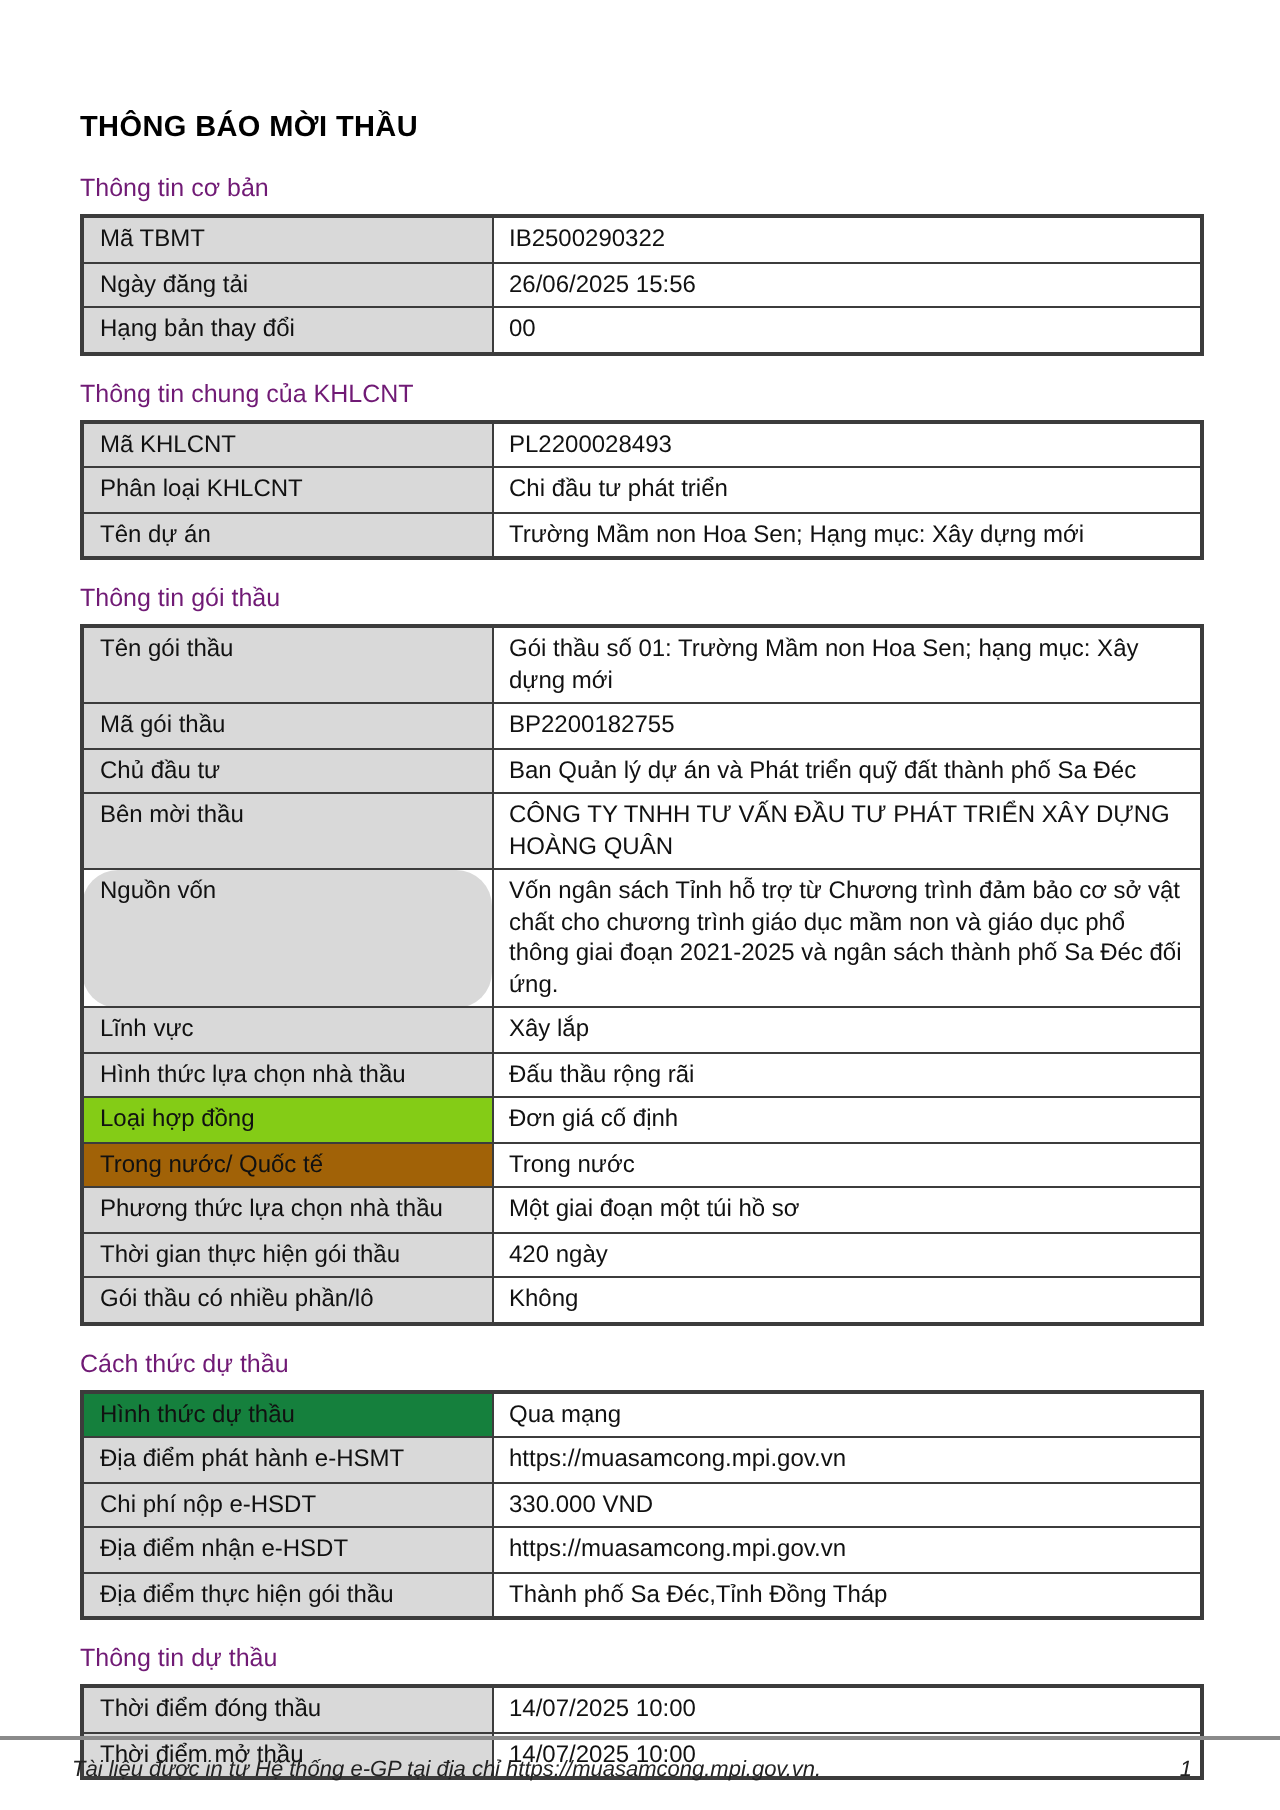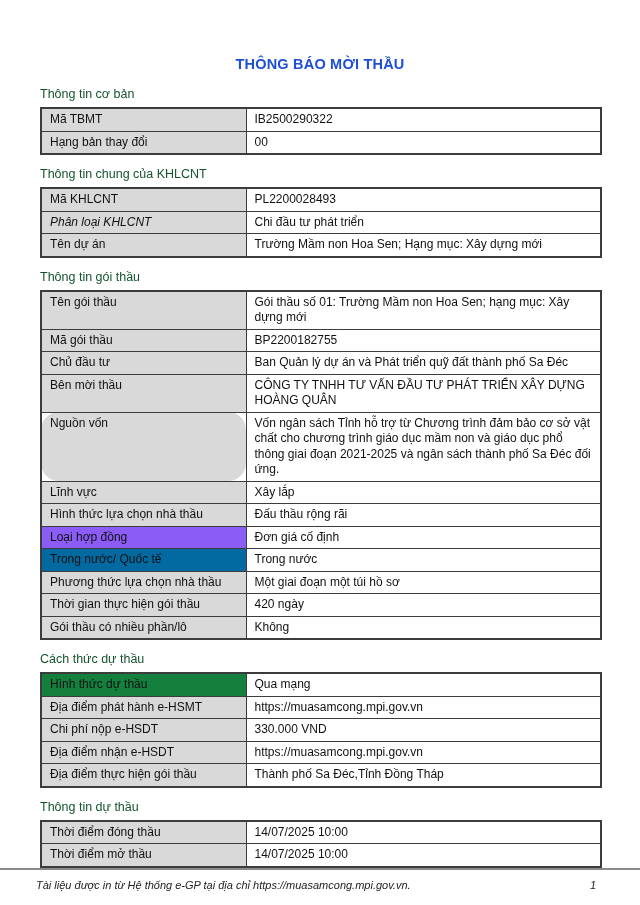--- a/index.html
+++ b/index.html
@@ -10,31 +10,30 @@
     font-family: "Liberation Sans", sans-serif;
     color: #111111;
     position: relative;
     overflow: hidden;
   }
   .doc {
     padding: 56px 40px 0 40px;
   }
   .doc-title {
     margin: 0 0 14px 0;
-    text-align: center;
     font-size: 14.5px;
     font-weight: bold;
     letter-spacing: 0.2px;
-    color: #1d4ed8;
+    color: #000000;
   }
   .section { margin: 0; }
   .section-heading {
     font-size: 12.5px;
     font-weight: normal;
-    color: #14532d;
+    color: #701a75;
     margin: 11px 0 5px 0;
     line-height: 16px;
   }
   table.kv {
     width: 560px;
     border-collapse: collapse;
     border: 2px solid #3c3c3c;
     table-layout: fixed;
   }
   table.kv td {
@@ -79,20 +78,24 @@
       <colgroup>
             <col class="c-label">
             <col class="c-value">
           </colgroup>
       <tbody>
   <tr>
     <td class="label-cell" style="background: rgb(217, 217, 217); margin-left: 16px;">Mã TBMT</td>
     <td class="value-cell">IB2500290322</td>
   </tr>
 
+  <tr>
+    <td class="label-cell" style="background: rgb(217, 217, 217);">Ngày đăng tải</td>
+    <td class="value-cell">26/06/2025 15:56</td>
+  </tr>
 
   <tr>
     <td class="label-cell" style="background: rgb(217, 217, 217);">Hạng bản thay đổi</td>
     <td class="value-cell">00</td>
   </tr>
 </tbody>
     </table>
   </div>
 
   <div class="section">
@@ -102,21 +105,21 @@
             <col class="c-label">
             <col class="c-value">
           </colgroup>
       <tbody>
   <tr>
     <td class="label-cell" style="background: rgb(217, 217, 217);">Mã KHLCNT</td>
     <td class="value-cell">PL2200028493</td>
   </tr>
 
   <tr>
-    <td class="label-cell" style="background: rgb(217, 217, 217); font-style: italic;">Phân loại KHLCNT</td>
+    <td class="label-cell" style="background: rgb(217, 217, 217);">Phân loại KHLCNT</td>
     <td class="value-cell">Chi đầu tư phát triển</td>
   </tr>
 
   <tr>
     <td class="label-cell" style="background: rgb(217, 217, 217);">Tên dự án</td>
     <td class="value-cell">Trường Mầm non Hoa Sen; Hạng mục: Xây dựng mới</td>
   </tr>
 </tbody>
     </table>
   </div>
@@ -158,26 +161,26 @@
     <td class="label-cell" style="background: rgb(217, 217, 217);">Lĩnh vực</td>
     <td class="value-cell">Xây lắp</td>
   </tr>
 
   <tr>
     <td class="label-cell" style="background: rgb(217, 217, 217);">Hình thức lựa chọn nhà thầu</td>
     <td class="value-cell">Đấu thầu rộng rãi</td>
   </tr>
 
   <tr>
-    <td class="label-cell" style="background: #8b5cf6;">Loại hợp đồng</td>
+    <td class="label-cell" style="background: #84cc16;">Loại hợp đồng</td>
     <td class="value-cell">Đơn giá cố định</td>
   </tr>
 
   <tr>
-    <td class="label-cell" style="background: #0369a1;">Trong nước/ Quốc tế</td>
+    <td class="label-cell" style="background: #a16207;">Trong nước/ Quốc tế</td>
     <td class="value-cell">Trong nước</td>
   </tr>
 
   <tr>
     <td class="label-cell" style="background: rgb(217, 217, 217);">Phương thức lựa chọn nhà thầu</td>
     <td class="value-cell">Một giai đoạn một túi hồ sơ</td>
   </tr>
 
   <tr>
     <td class="label-cell" style="background: rgb(217, 217, 217);">Thời gian thực hiện gói thầu</td>

